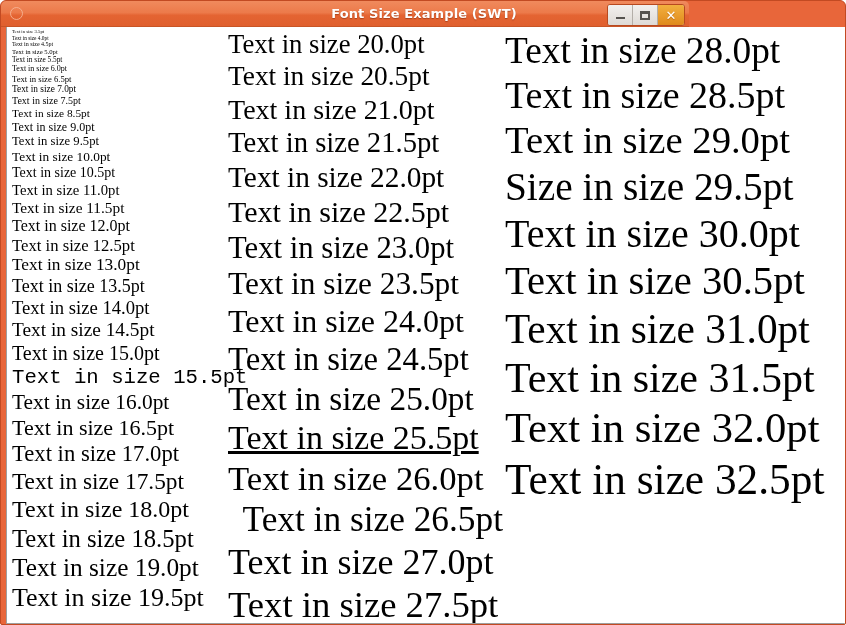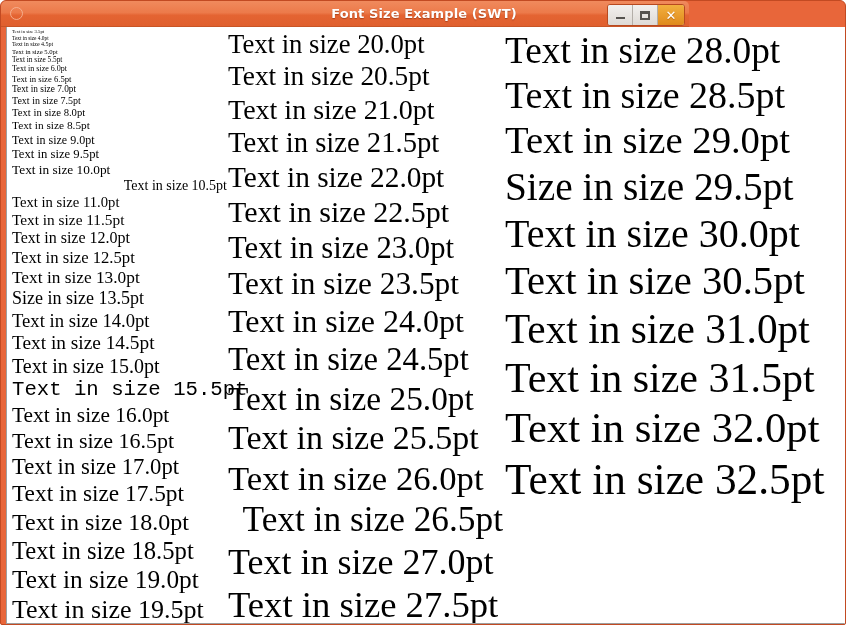--- a/index.html
+++ b/index.html
@@ -186,32 +186,31 @@
       <div class="col" id="col-0">
           <div class="line" style="font-size: 3.5pt;">Text in size 3.5pt</div>
           <div class="line" style="font-size: 4pt;">Text in size 4.0pt</div>
           <div class="line" style="font-size: 4.5pt;">Text in size 4.5pt</div>
           <div class="line" style="font-size: 5pt;">Text in size 5.0pt</div>
           <div class="line" style="font-size: 5.5pt;">Text in size 5.5pt</div>
           <div class="line" style="font-size: 6pt;">Text in size 6.0pt</div>
           <div class="line" style="font-size: 6.5pt;">Text in size 6.5pt</div>
           <div class="line" style="font-size: 7pt;">Text in size 7.0pt</div>
           <div class="line" style="font-size: 7.5pt;">Text in size 7.5pt</div>
-          <div class="line" style="font-size: 8pt;">Text in size 8.0pt</div>
           <div class="line" style="font-size: 8.5pt;">Text in size 8.5pt</div>
           <div class="line" style="font-size: 9pt;">Text in size 9.0pt</div>
           <div class="line" style="font-size: 9.5pt;">Text in size 9.5pt</div>
           <div class="line" style="font-size: 10pt;">Text in size 10.0pt</div>
-          <div class="line" style="font-size: 10.5pt; text-align: right;">Text in size 10.5pt</div>
+          <div class="line" style="font-size: 10.5pt;">Text in size 10.5pt</div>
           <div class="line" style="font-size: 11pt;">Text in size 11.0pt</div>
           <div class="line" style="font-size: 11.5pt;">Text in size 11.5pt</div>
           <div class="line" style="font-size: 12pt;">Text in size 12.0pt</div>
           <div class="line" style="font-size: 12.5pt;">Text in size 12.5pt</div>
           <div class="line" style="font-size: 13pt;">Text in size 13.0pt</div>
-          <div class="line" style="font-size: 13.5pt;">Size in size 13.5pt</div>
+          <div class="line" style="font-size: 13.5pt;">Text in size 13.5pt</div>
           <div class="line" style="font-size: 14pt;">Text in size 14.0pt</div>
           <div class="line" style="font-size: 14.5pt;">Text in size 14.5pt</div>
           <div class="line" style="font-size: 15pt;">Text in size 15.0pt</div>
           <div class="line" style="font-size: 15.5pt; font-family: Liberation Mono, monospace;">Text in size 15.5pt</div>
           <div class="line" style="font-size: 16pt;">Text in size 16.0pt</div>
           <div class="line" style="font-size: 16.5pt;">Text in size 16.5pt</div>
           <div class="line" style="font-size: 17pt;">Text in size 17.0pt</div>
           <div class="line" style="font-size: 17.5pt;">Text in size 17.5pt</div>
           <div class="line" style="font-size: 18pt;">Text in size 18.0pt</div>
           <div class="line" style="font-size: 18.5pt;">Text in size 18.5pt</div>
@@ -223,21 +222,21 @@
           <div class="line" style="font-size: 20.5pt;">Text in size 20.5pt</div>
           <div class="line" style="font-size: 21pt;">Text in size 21.0pt</div>
           <div class="line" style="font-size: 21.5pt;">Text in size 21.5pt</div>
           <div class="line" style="font-size: 22pt;">Text in size 22.0pt</div>
           <div class="line" style="font-size: 22.5pt;">Text in size 22.5pt</div>
           <div class="line" style="font-size: 23pt;">Text in size 23.0pt</div>
           <div class="line" style="font-size: 23.5pt;">Text in size 23.5pt</div>
           <div class="line" style="font-size: 24pt;">Text in size 24.0pt</div>
           <div class="line" style="font-size: 24.5pt;">Text in size 24.5pt</div>
           <div class="line" style="font-size: 25pt;">Text in size 25.0pt</div>
-          <div class="line" style="font-size: 25.5pt;">Text in size 25.5pt</div>
+          <div class="line" style="font-size: 25.5pt; text-decoration: underline;">Text in size 25.5pt</div>
           <div class="line" style="font-size: 26pt;">Text in size 26.0pt</div>
           <div class="line" style="font-size: 26.5pt; text-align: right;">Text in size 26.5pt</div>
           <div class="line" style="font-size: 27pt;">Text in size 27.0pt</div>
           <div class="line" style="font-size: 27.5pt;">Text in size 27.5pt</div>
         </div>
       <div class="col" id="col-2">
           <div class="line" style="font-size: 28pt;">Text in size 28.0pt</div>
           <div class="line" style="font-size: 28.5pt;">Text in size 28.5pt</div>
           <div class="line" style="font-size: 29pt;">Text in size 29.0pt</div>
           <div class="line" style="font-size: 29.5pt;">Size in size 29.5pt</div>

